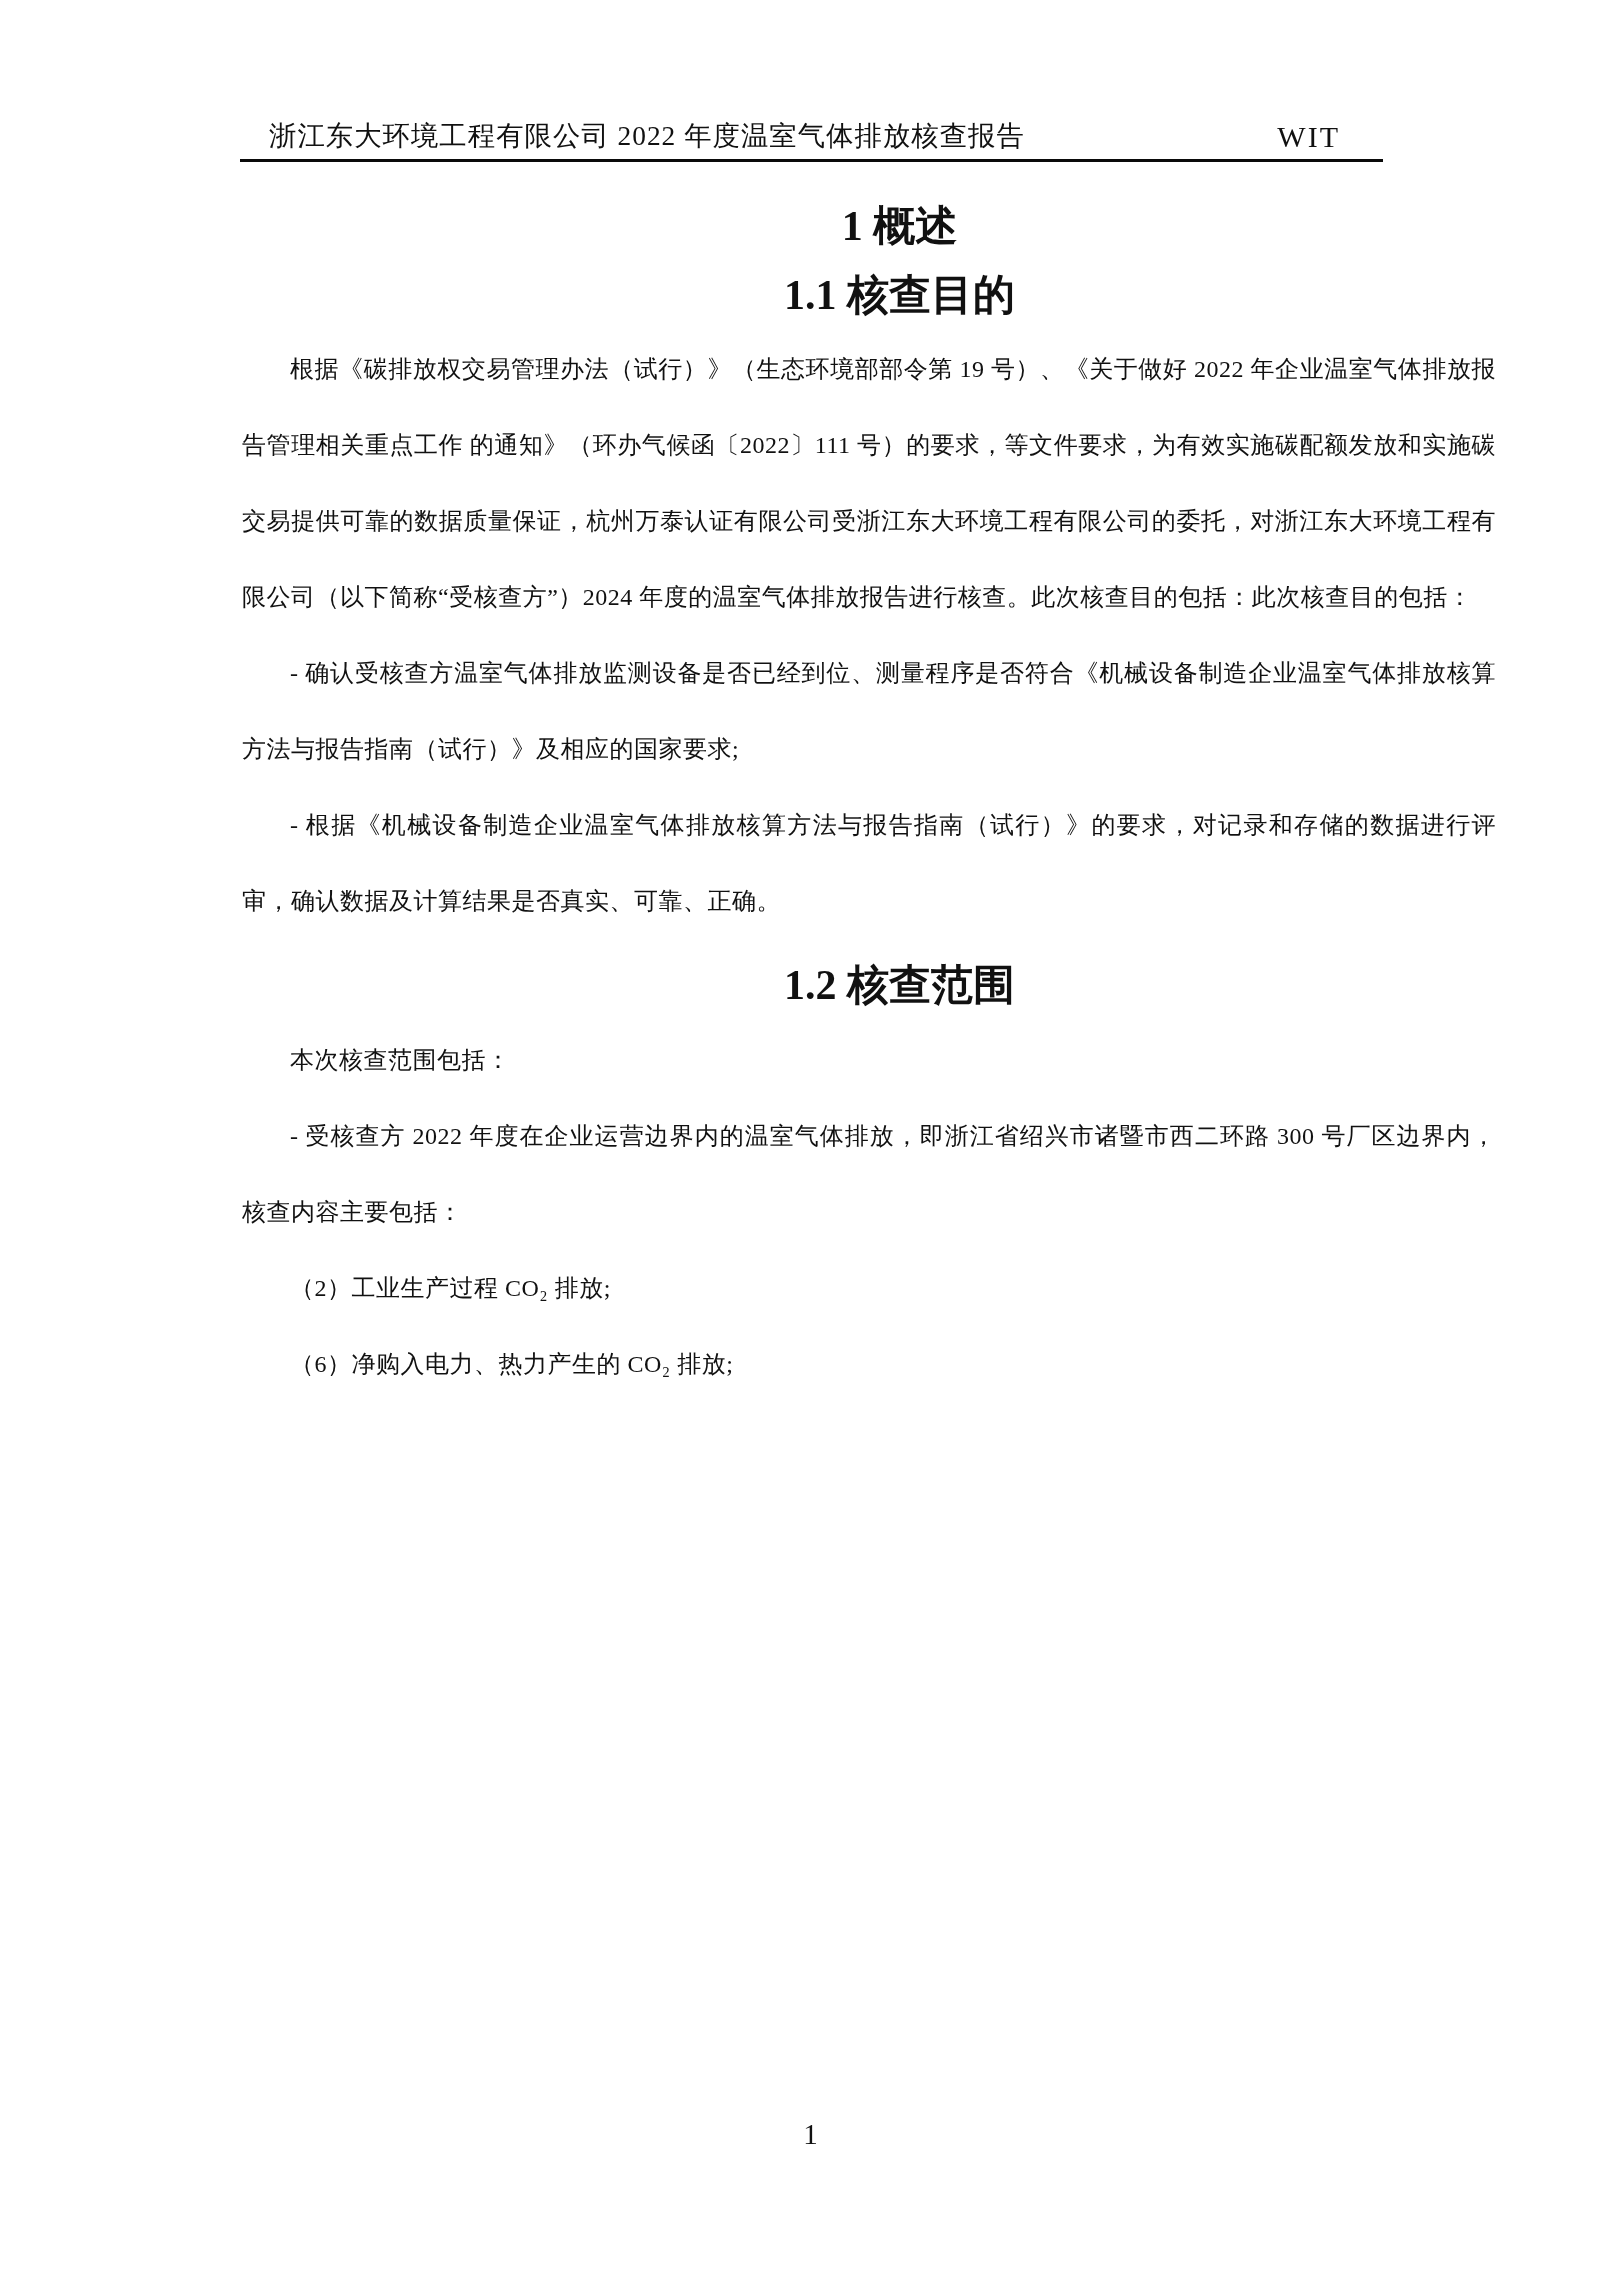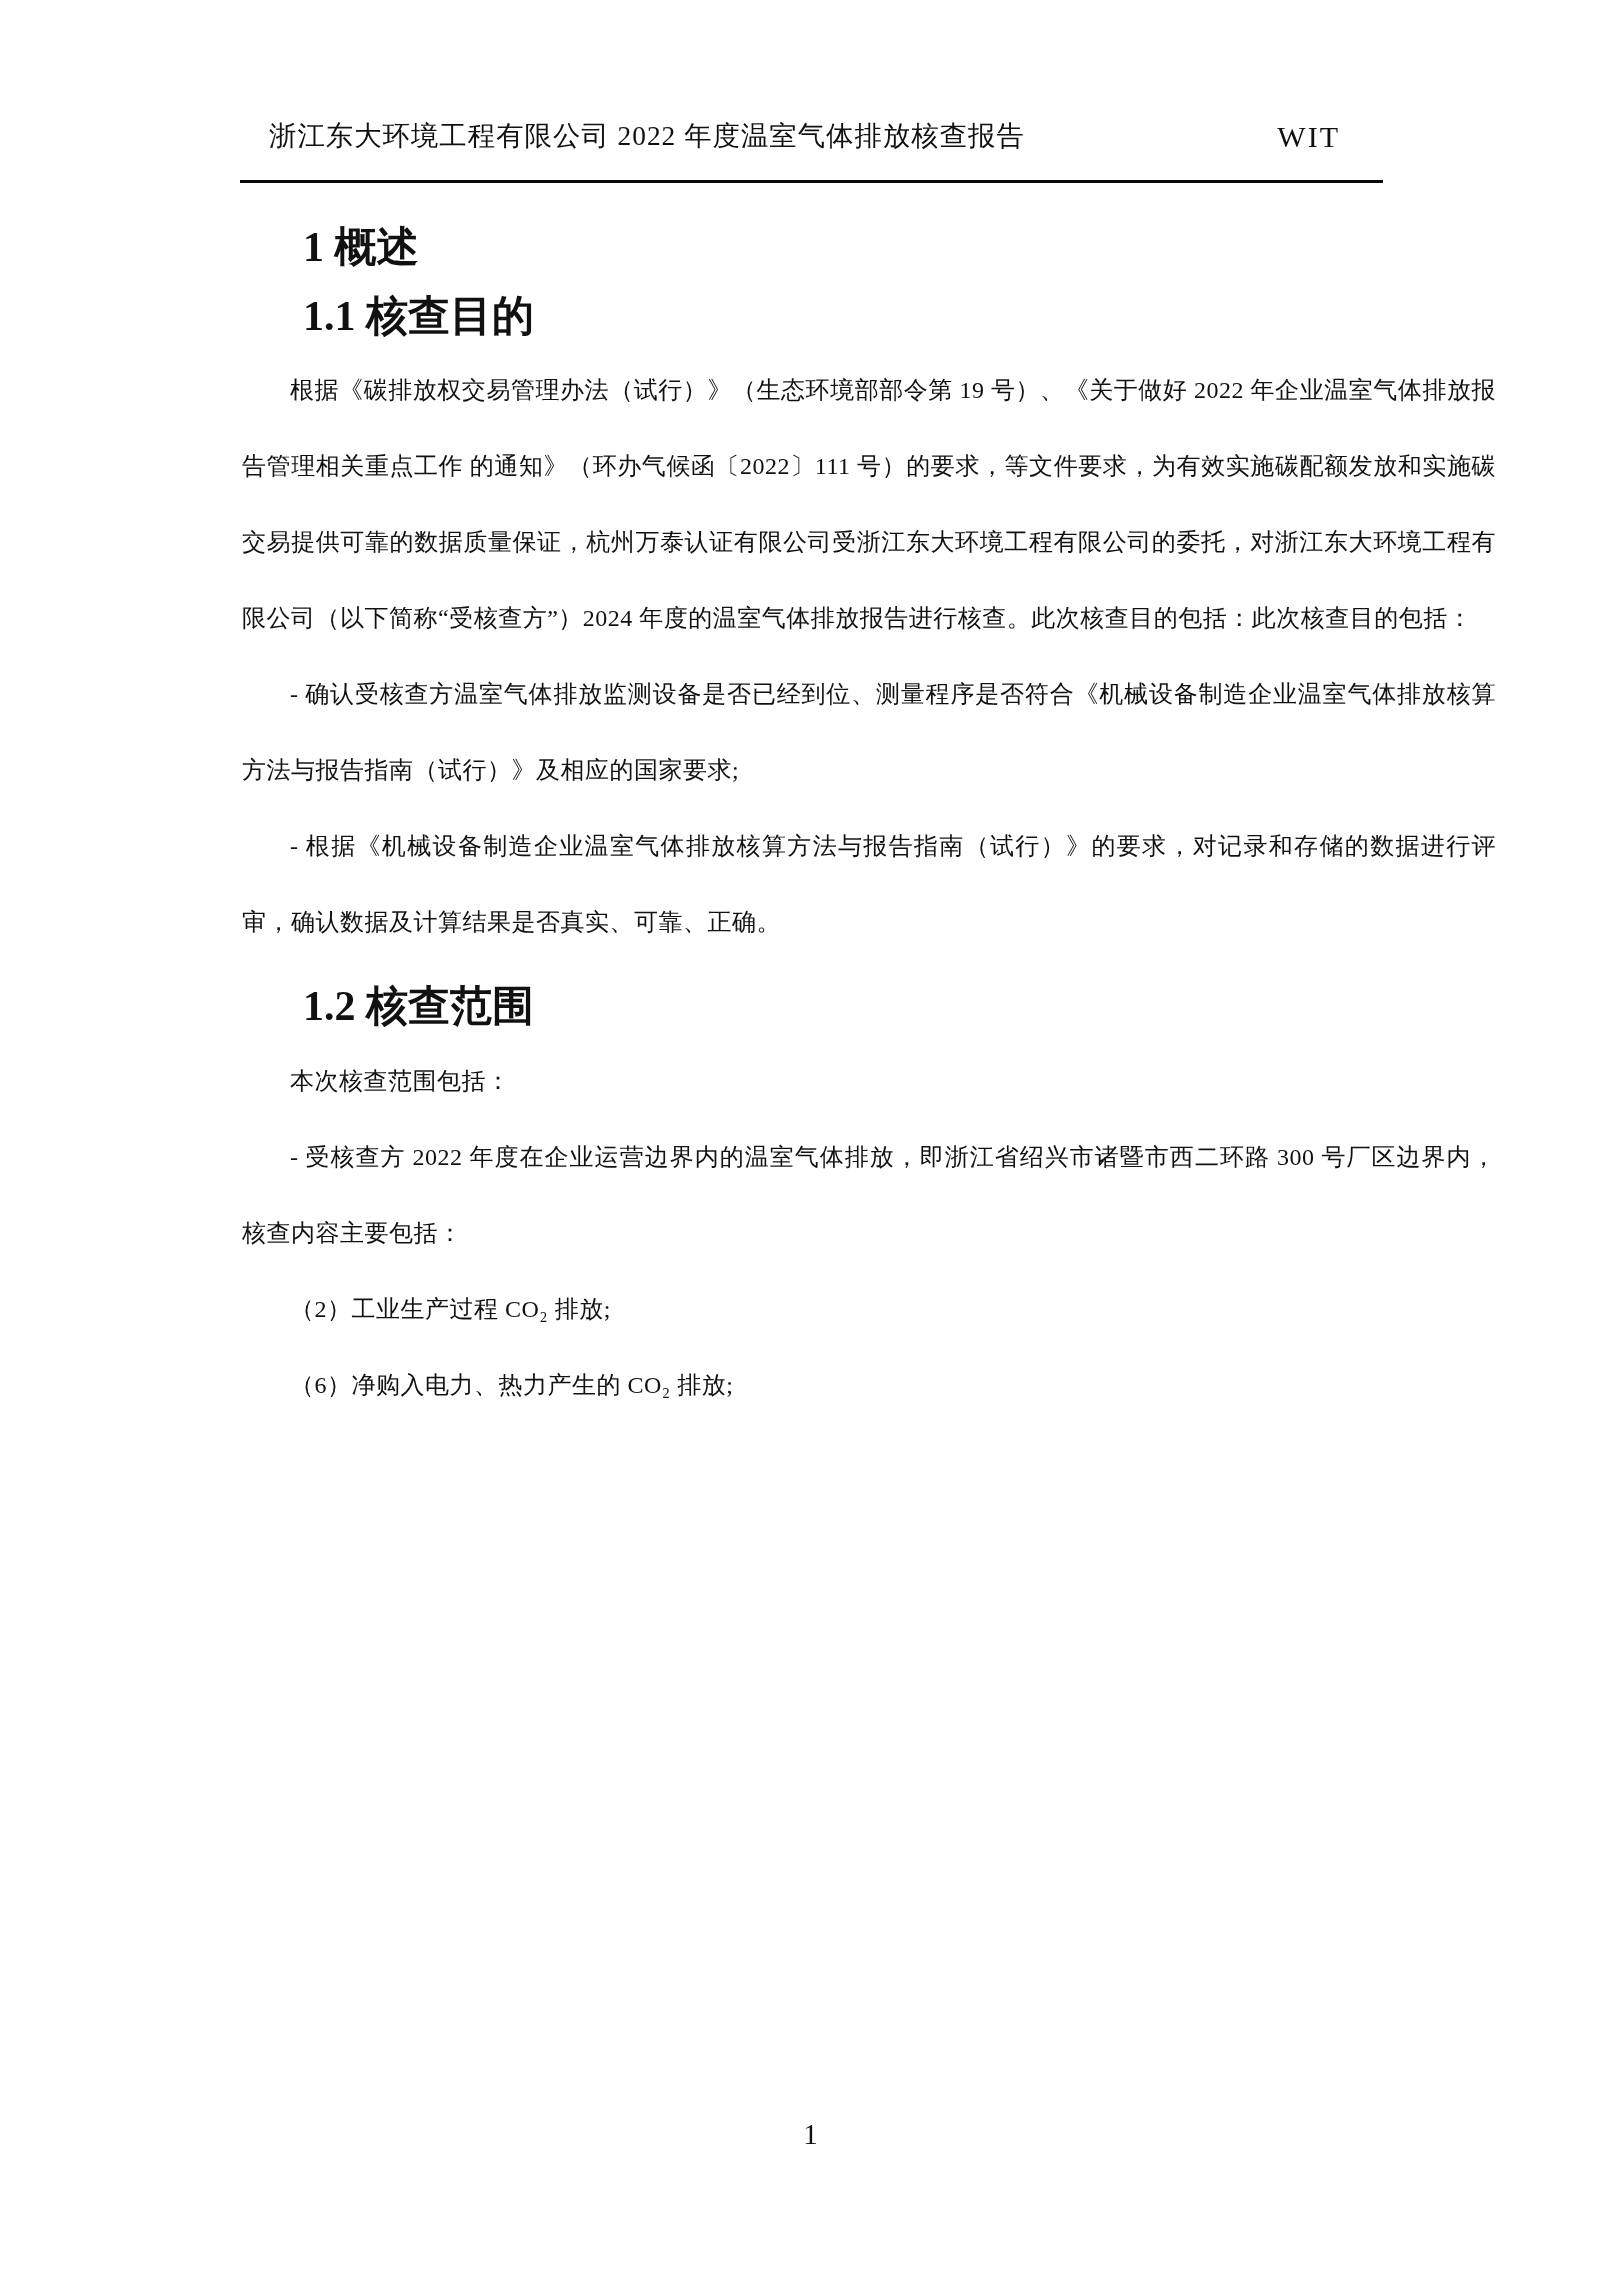--- a/index.html
+++ b/index.html
@@ -12,21 +12,21 @@
     height: 2292px;
     margin: 0 auto;
     background: #ffffff;
     overflow: hidden;
   }
 
   
   .page-header {
     margin-left: 240px;
     width: 1143px;
-    padding: 120px 43px 27px 29px;
+    padding: 120px 43px 6px 29px;
     border-bottom: 3.9px solid #0a0a0a;
     display: flex;
     justify-content: space-between;
     align-items: flex-end;
   }
   .header-title {
     font-size: 27.4px;
     line-height: 33px;
     letter-spacing: 1px;
     white-space: nowrap;
@@ -39,20 +39,21 @@
 
   
   .doc-body {
     margin: 0 125px 0 242px; 
   }
   h1.sec, h2.sec, h3.sec {
     font-weight: bold;
     font-size: 42px;
     line-height: 51px;
     padding-left: 61px;
+    text-align: center;
   }
   h1.sec { margin-top: 39px; }
   h2.sec { margin-top: 18px; }
   h3.sec { margin-top: 21.6px; margin-bottom: 11px; }
 
   p.para {
     font-size: 24px;
     line-height: 76px;
     text-align: justify;
     text-indent: 2em;

